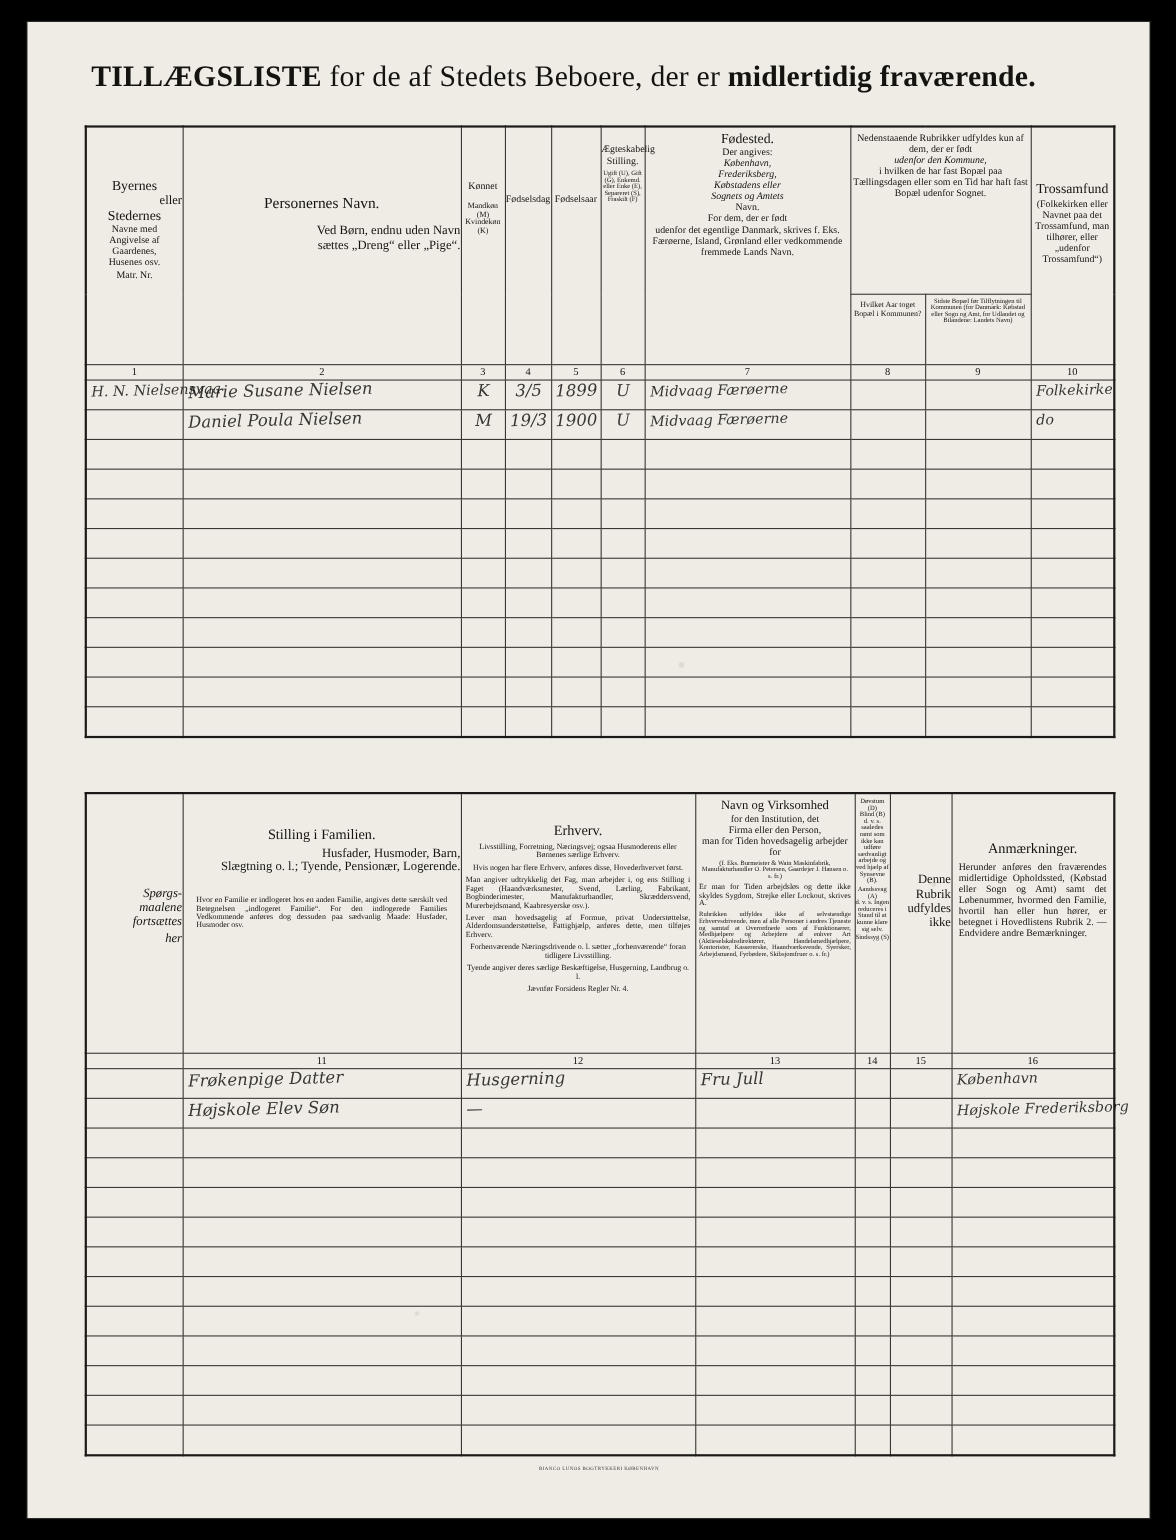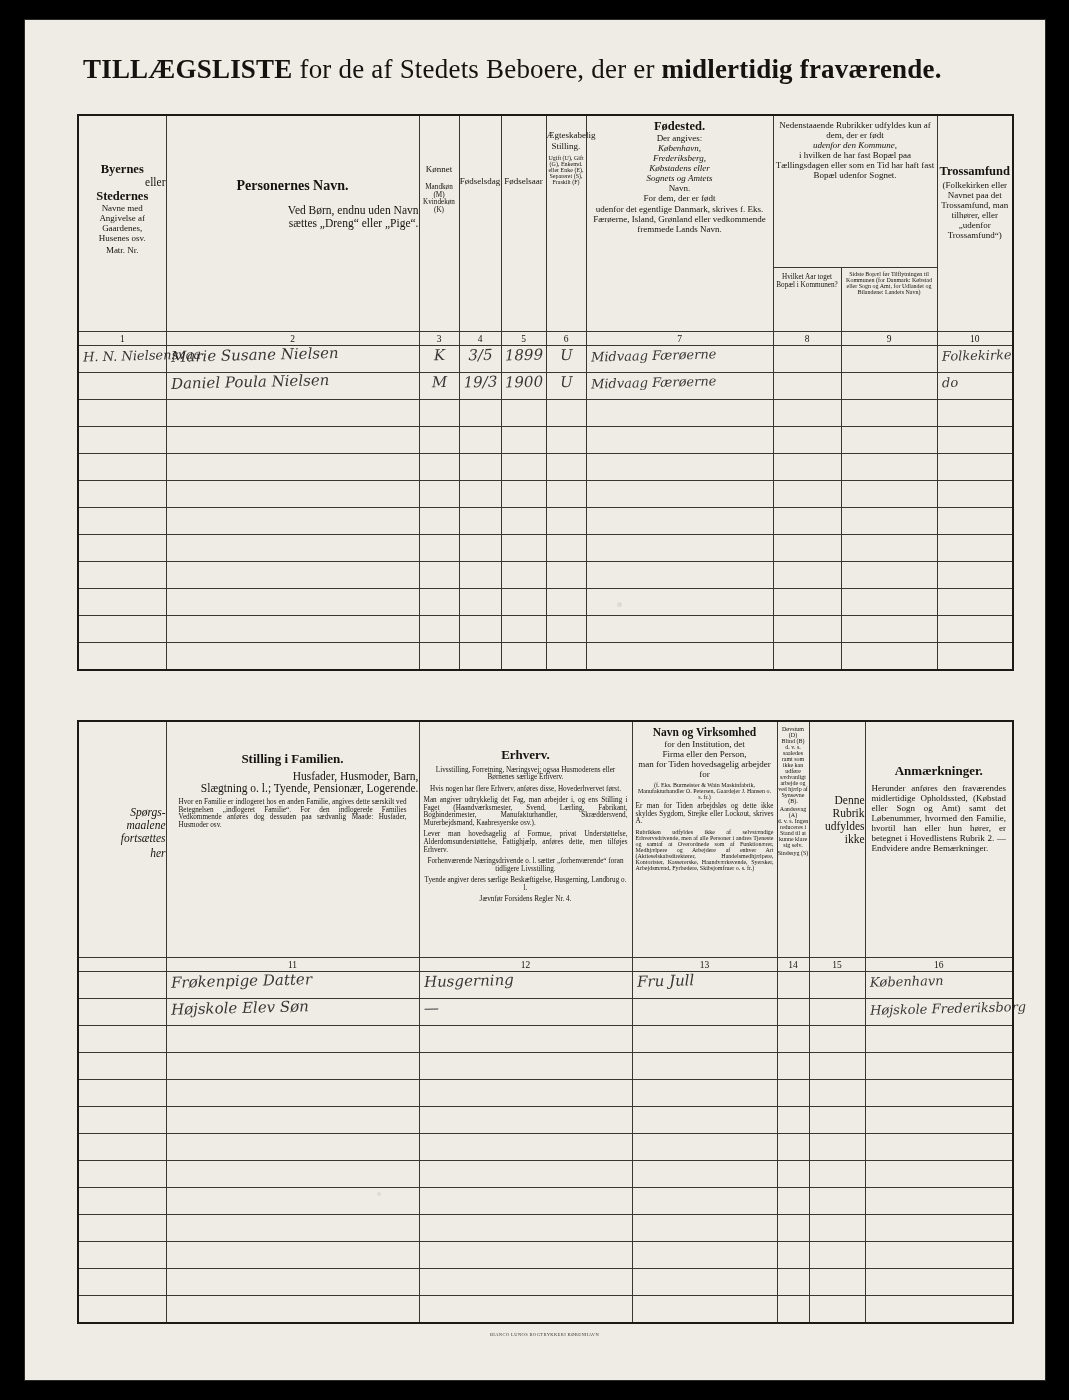--- a/index.html
+++ b/index.html
@@ -56,21 +56,21 @@
     border: 1px solid #3a3733;
     vertical-align: top;
     padding: 0;
   }
   .hdr-cell {
     text-align: center;
     color: #15130f;
     padding: 3px 2px 2px 2px;
     line-height: 1.12;
   }
-  .hdr-cell .big { font-size: 12.5px; font-weight: bold; }
+  .hdr-cell .big { font-size: 12.5px; font-weight: normal; }
   .hdr-cell .med { font-size: 11.5px; text-align: right; }
   .hdr-cell .sm  { font-size: 9px; }
   .hdr-cell .xs  { font-size: 7.2px; line-height: 1.05; }
   .hdr-cell .xxs { font-size: 6px; line-height: 1.0; }
   .it { font-style: italic; }
   .bold { font-weight: normal; }
 
   .numrow td {
     text-align: center;
     font-size: 9.5px;
@@ -410,21 +410,21 @@
           <div class="med">Spørgs-</div>
           <div class="med">maalene</div>
           <div class="med">fortsættes</div>
           <div class="med" style="margin-top:2px">her</div>
         </td>
         <td class="hdr-cell">
           <div style="height:30px"></div>
           <div class="big" style="font-size:13px">Stilling i Familien.</div>
           <div class="med" style="margin-top:3px">Husfader, Husmoder, Barn,</div>
           <div class="med">Slægtning o. l.; Tyende, Pensionær, Logerende.</div>
-          <div class="xs" style="margin-top:4px; text-align:justify; padding:0 12px">Hvor en Familie er indlogeret hos en anden Familie, angives dette særskilt ved Betegnelsen „indlogeret Familie“. For den indlogerede Families Vedkommende anføres dog dessuden paa sædvanlig Maade: Husfader, Husmoder osv.</div>
+          <div class="xs" style="margin-top:20px; text-align:justify; padding:0 12px">Hvor en Familie er indlogeret hos en anden Familie, angives dette særskilt ved Betegnelsen „indlogeret Familie“. For den indlogerede Families Vedkommende anføres dog dessuden paa sædvanlig Maade: Husfader, Husmoder osv.</div>
         </td>
         <td class="hdr-cell">
           <div style="height:26px"></div>
           <div class="big" style="font-size:13px">Erhverv.</div>
           <div class="xs" style="margin-top:4px; padding:0 4px">Livsstilling, Forretning, Næringsvej; ogsaa Husmoderens eller Børnenes særlige Erhverv.</div>
           <div class="xs" style="margin-top:4px; padding:0 4px">Hvis nogen har flere Erhverv, anføres disse, Hovederhvervet først.</div>
           <div class="xs" style="margin-top:4px; padding:0 4px; text-align:justify">Man angiver udtrykkelig det Fag, man arbejder i, og ens Stilling i Faget (Haandværksmester, Svend, Lærling, Fabrikant, Bogbinderimester, Manufakturhandler, Skræddersvend, Murerbejdsmand, Kaabresyerske osv.).</div>
           <div class="xs" style="margin-top:4px; padding:0 4px; text-align:justify">Lever man hovedsagelig af Formue, privat Understøttelse, Alderdomsunderstøttelse, Fattighjælp, anføres dette, men tilføjes Erhverv.</div>
           <div class="xs" style="margin-top:4px; padding:0 4px">Forhenværende Næringsdrivende o. l. sætter „forhenværende“ foran tidligere Livsstilling.</div>
           <div class="xs" style="margin-top:4px; padding:0 4px">Tyende angiver deres særlige Beskæftigelse, Husgerning, Landbrug o. l.</div>

